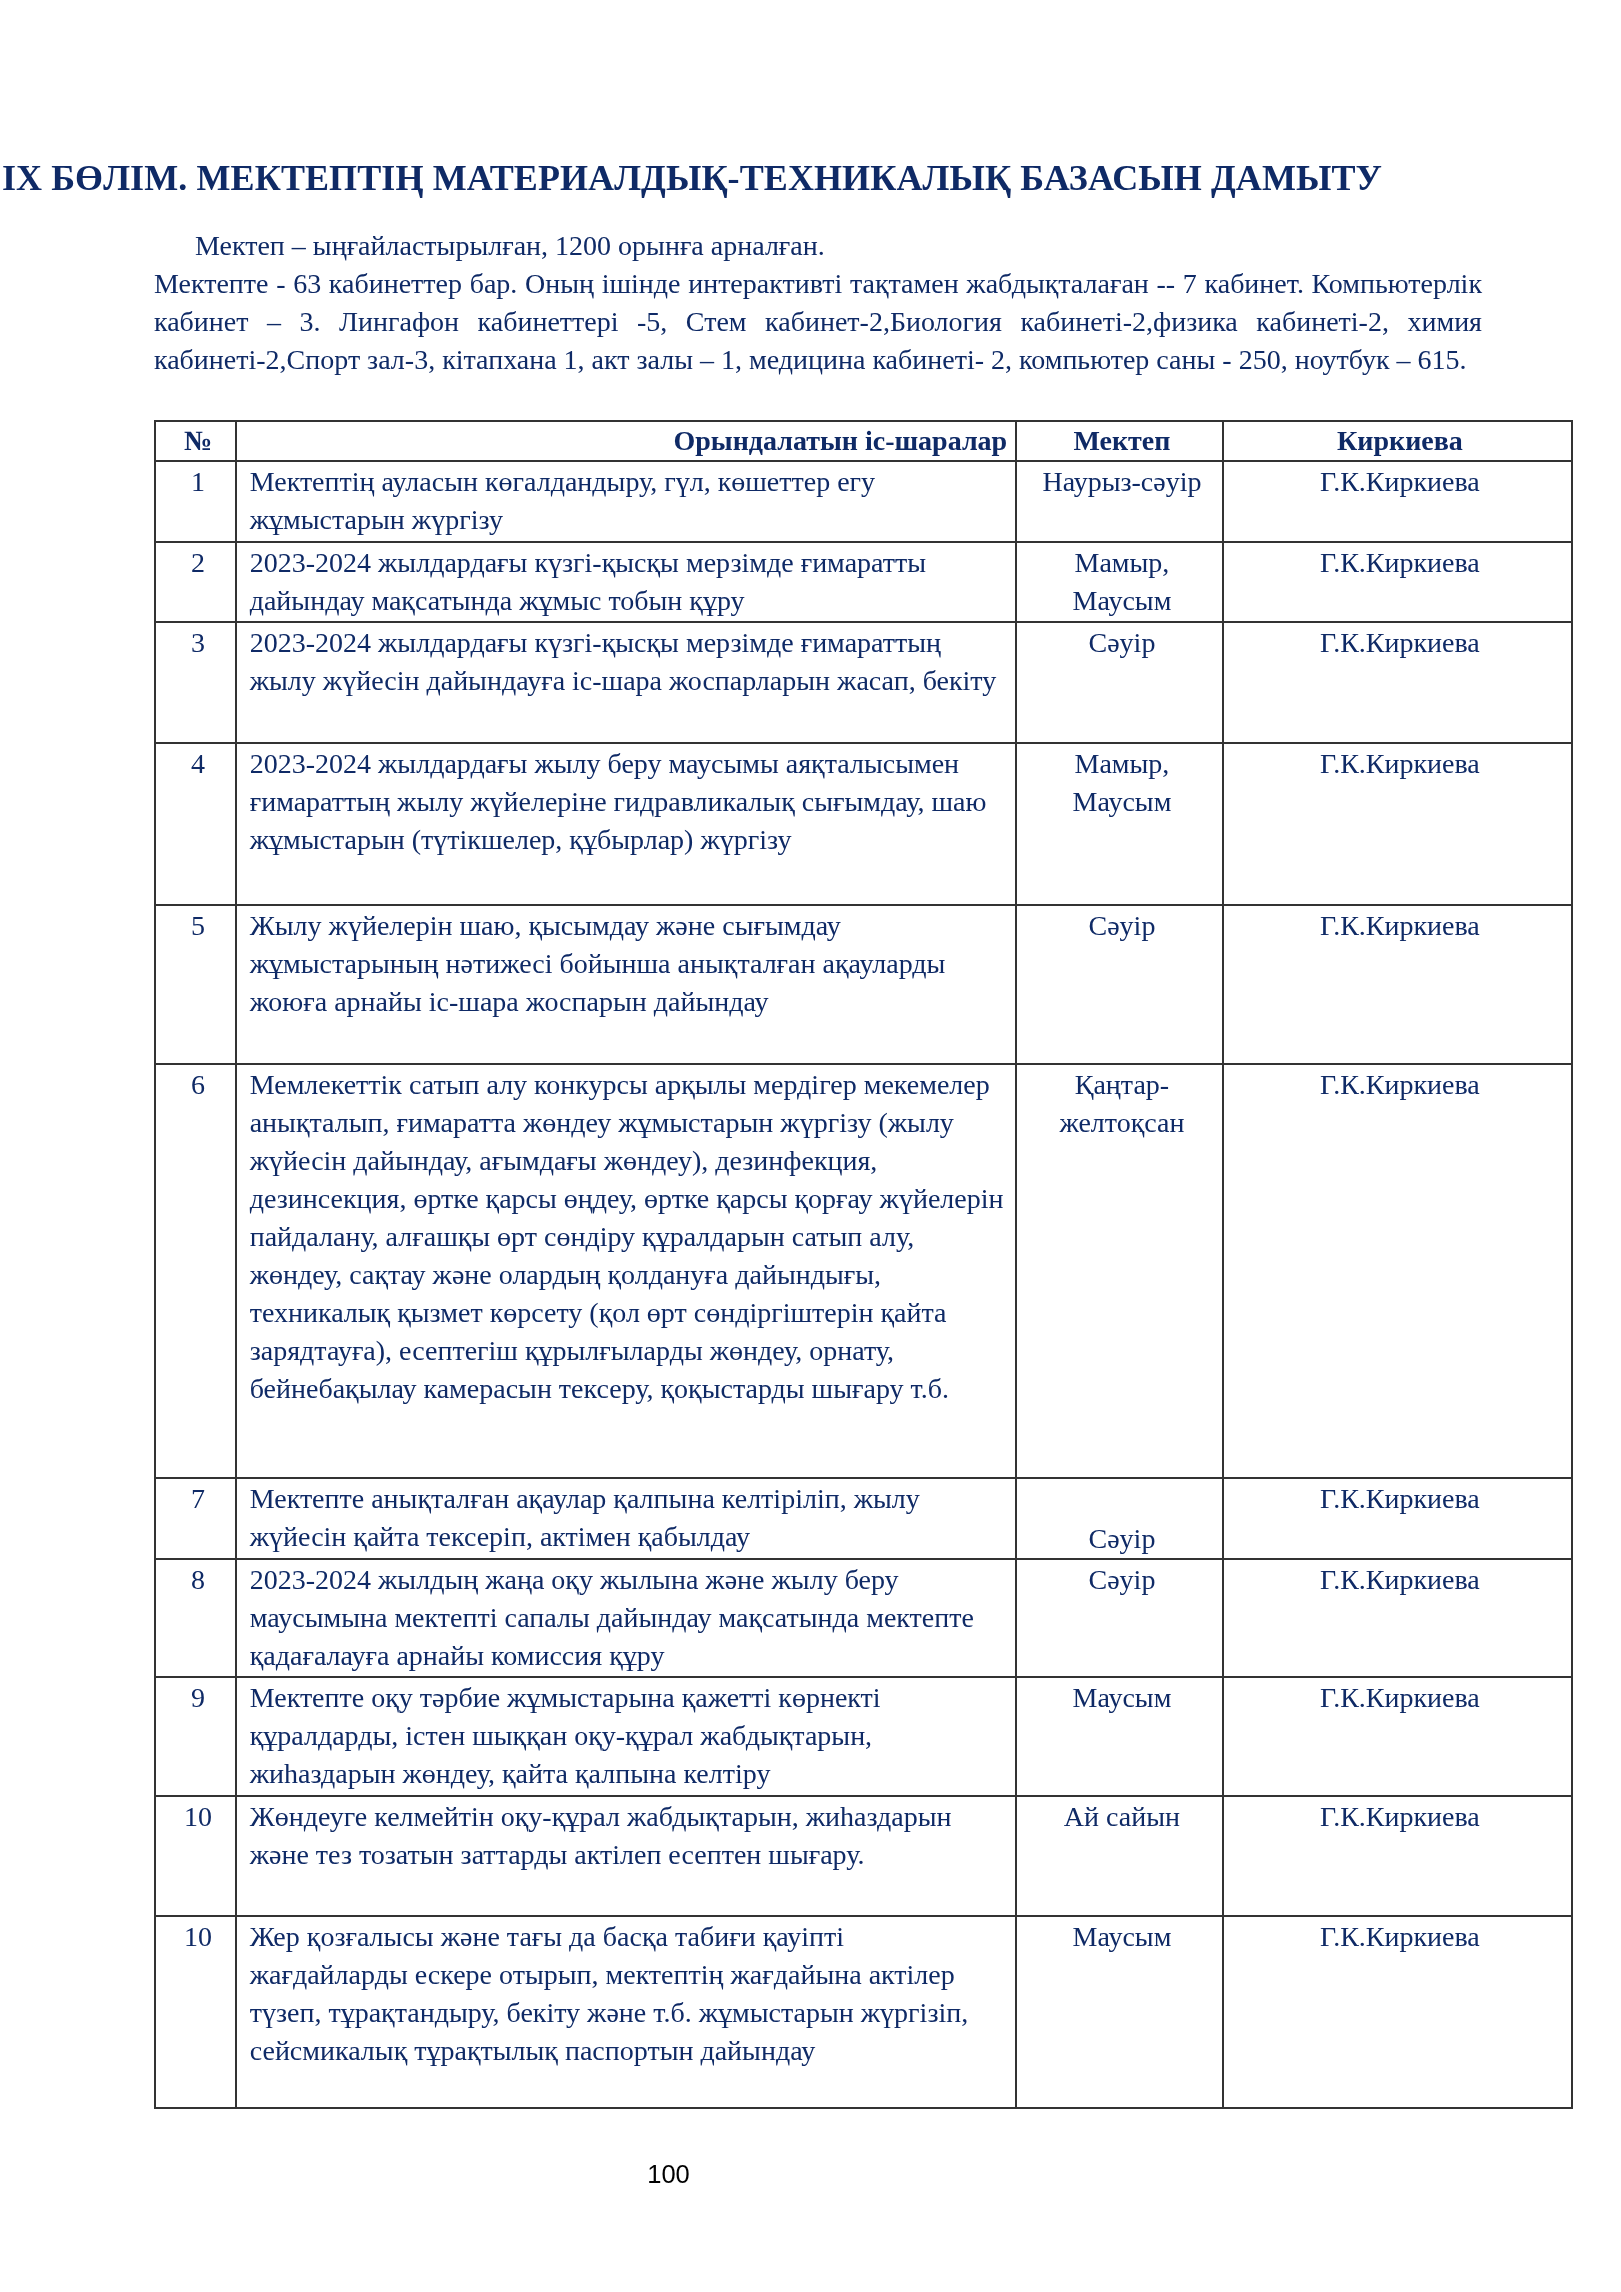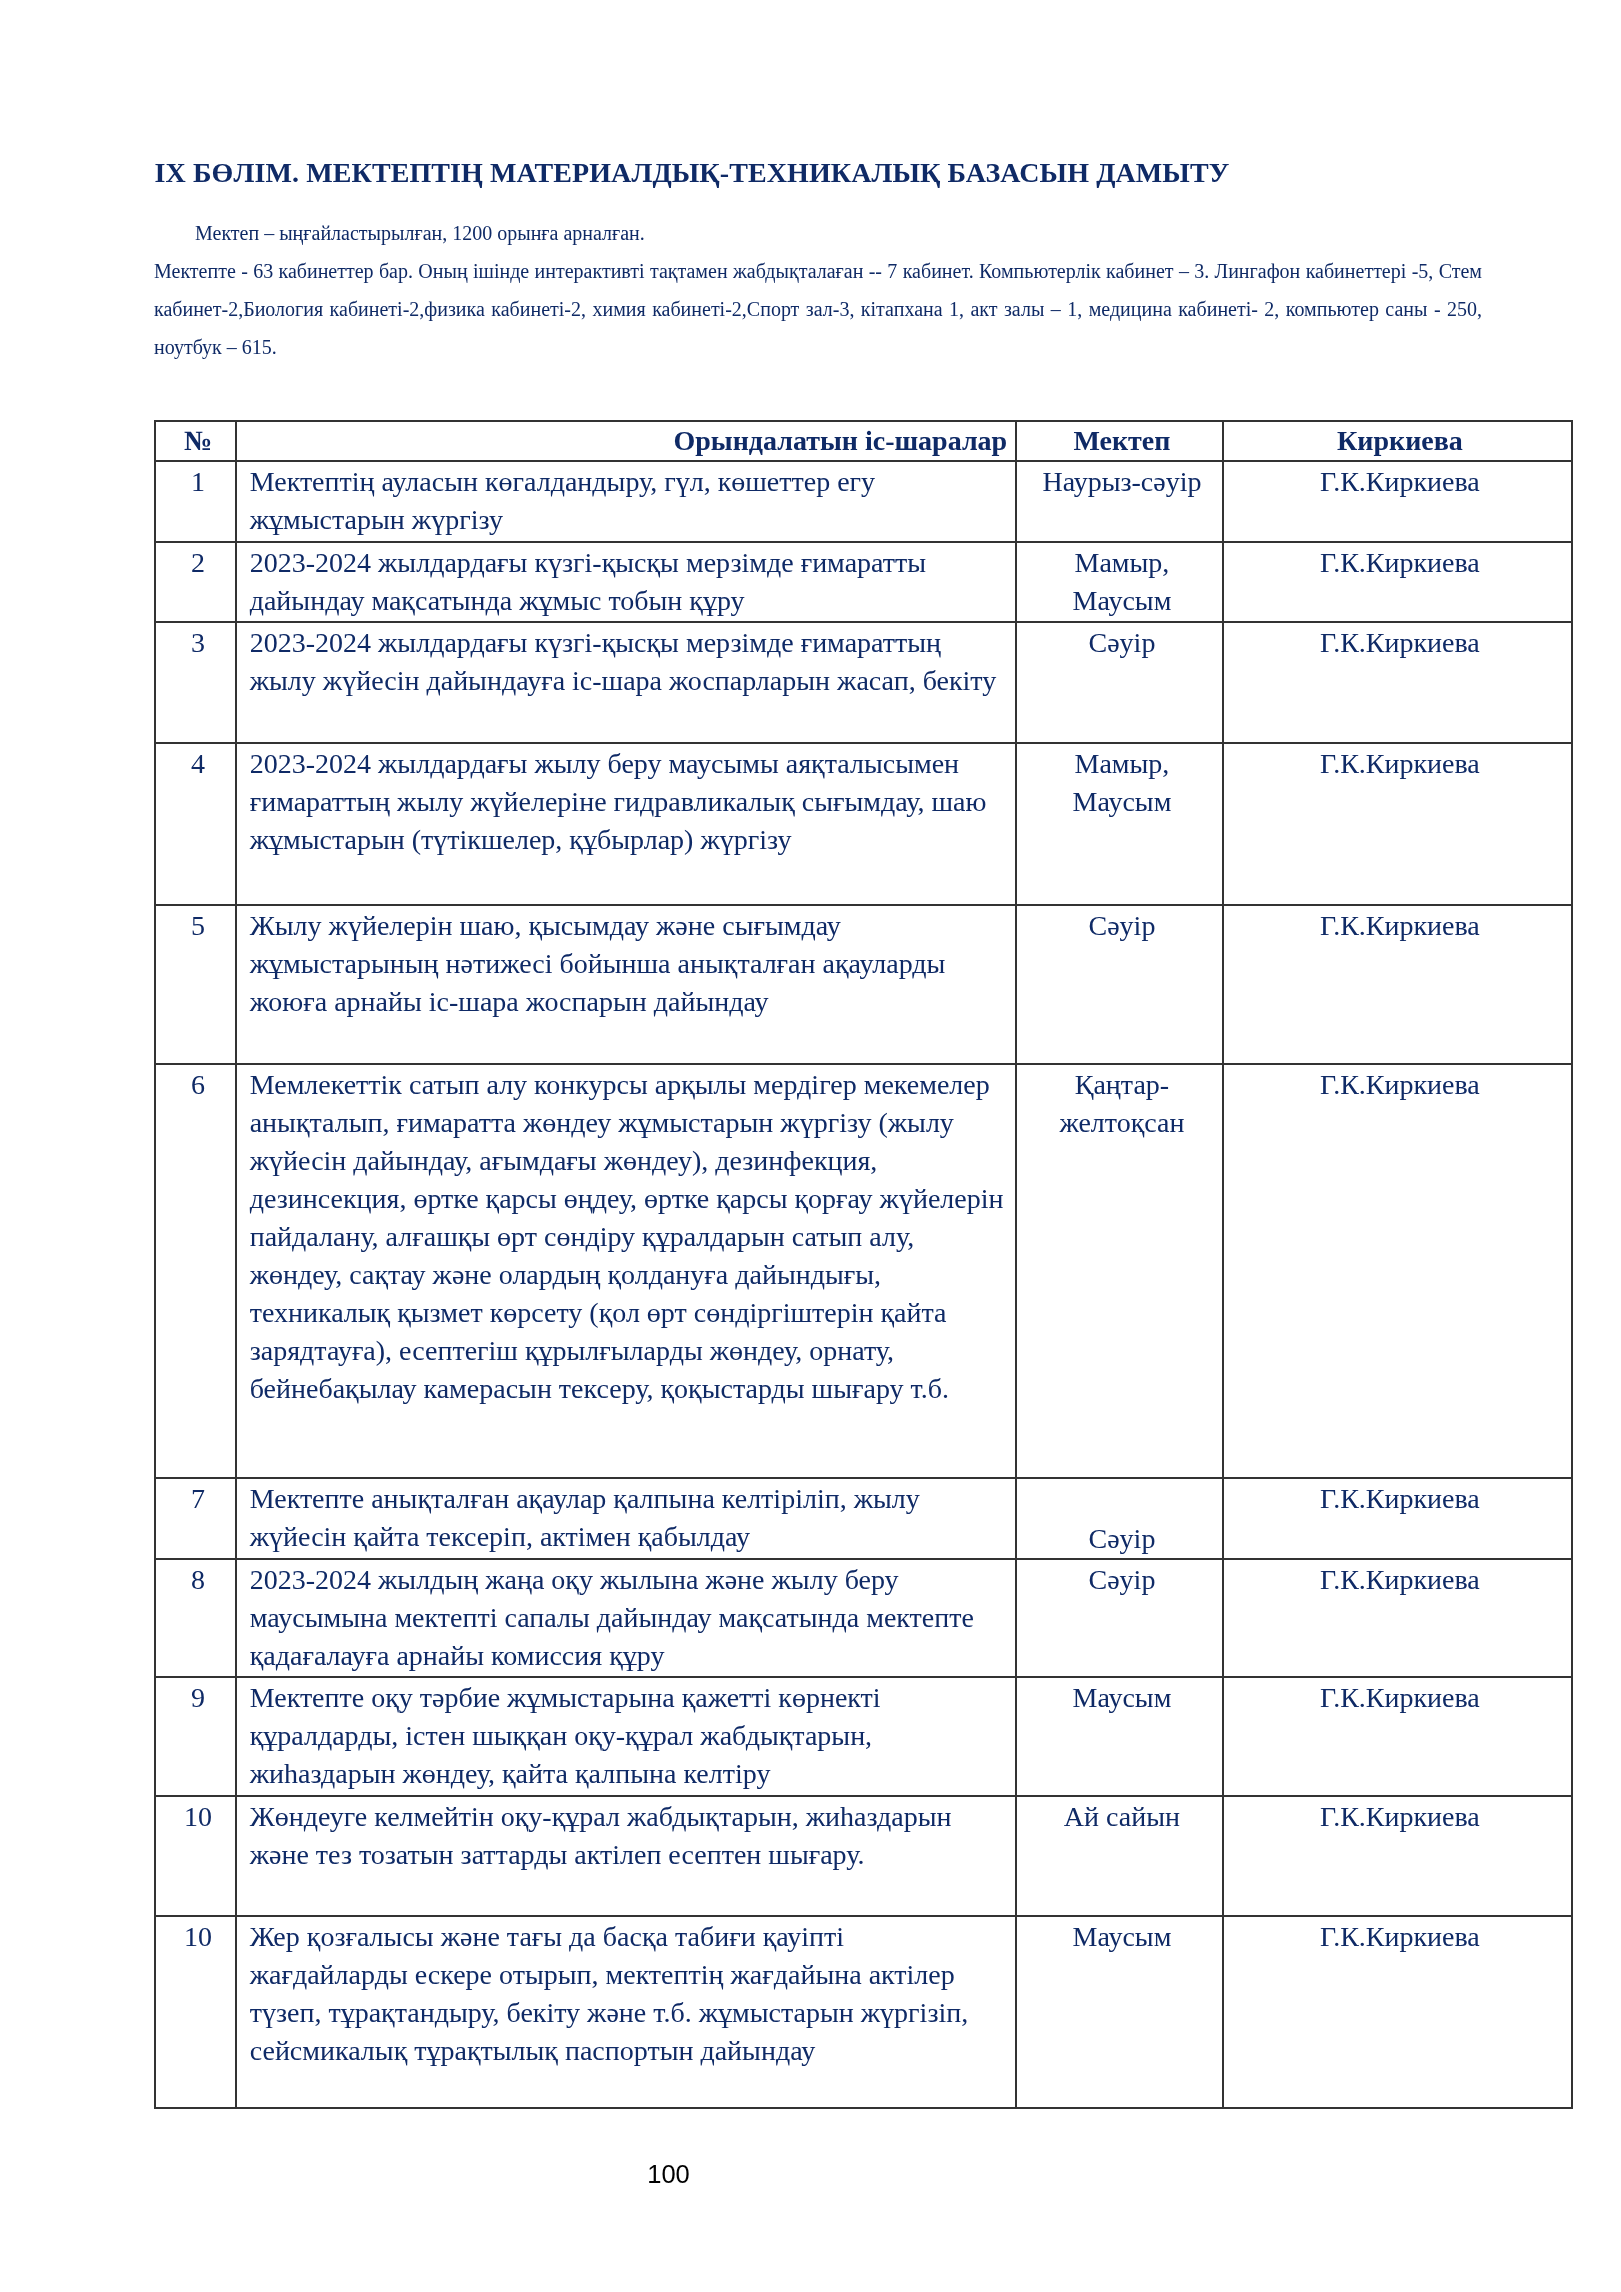--- a/index.html
+++ b/index.html
@@ -15,31 +15,31 @@
     font-family: "Liberation Serif", "DejaVu Serif", serif;
     color: #0f2a66;
   }
   .page-title {
     position: absolute;
     left: 0;
     top: 157px;
     width: 1384px;
     text-align: center;
     font-weight: bold;
-    font-size: 28px;
+    font-size: 36px;
     letter-spacing: 0.1px;
     color: #0f2a66;
     margin: 0;
   }
   .intro {
     position: absolute;
     left: 154px;
-    top: 214px;
+    top: 227px;
     width: 1328px;
-    font-size: 20px;
+    font-size: 28px;
     line-height: 38px;
     text-align: justify;
     text-align-last: left;
   }
   .intro p {
     margin: 0;
   }
   .intro .first-line {
     padding-left: 41px;
   }

